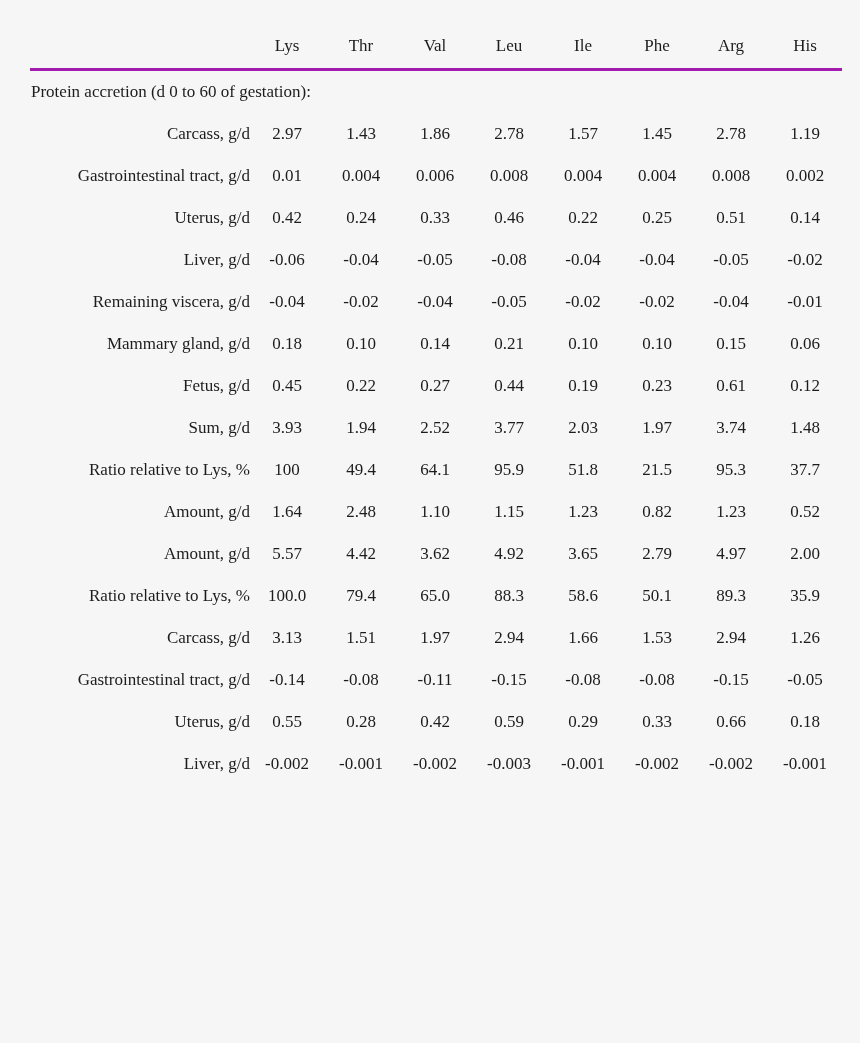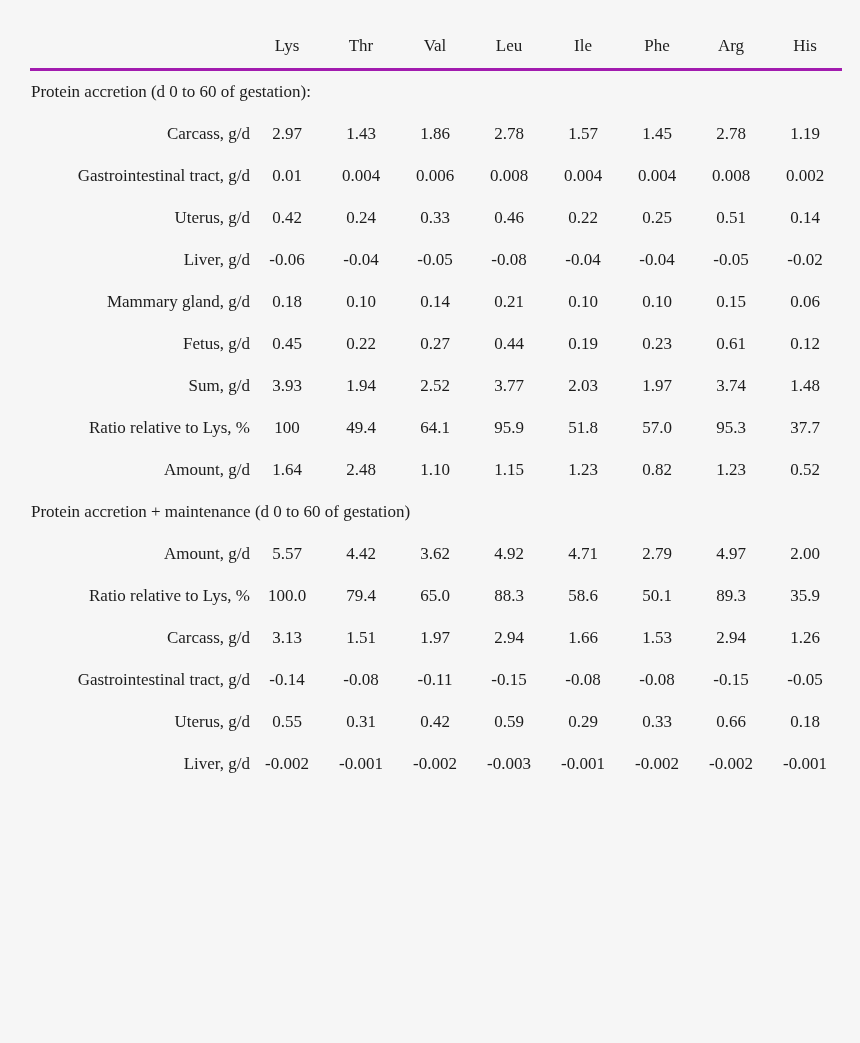--- a/index.html
+++ b/index.html
@@ -130,20 +130,31 @@
           <td class="cell-value">-0.06</td>
           <td class="cell-value">-0.04</td>
           <td class="cell-value">-0.05</td>
           <td class="cell-value">-0.08</td>
           <td class="cell-value">-0.04</td>
           <td class="cell-value">-0.04</td>
           <td class="cell-value">-0.05</td>
           <td class="cell-value">-0.02</td>
         </tr>
         <tr class="data-row">
+          <td class="row-label"><span>Remaining viscera, g/d</span></td>
+          <td class="cell-value">-0.04</td>
+          <td class="cell-value">-0.02</td>
+          <td class="cell-value">-0.04</td>
+          <td class="cell-value">-0.05</td>
+          <td class="cell-value">-0.02</td>
+          <td class="cell-value">-0.02</td>
+          <td class="cell-value">-0.04</td>
+          <td class="cell-value">-0.01</td>
+        </tr>
+        <tr class="data-row">
           <td class="row-label"><span>Mammary gland, g/d</span></td>
           <td class="cell-value">0.18</td>
           <td class="cell-value">0.10</td>
           <td class="cell-value">0.14</td>
           <td class="cell-value">0.21</td>
           <td class="cell-value">0.10</td>
           <td class="cell-value">0.10</td>
           <td class="cell-value">0.15</td>
           <td class="cell-value">0.06</td>
         </tr>
@@ -169,45 +180,42 @@
           <td class="cell-value">3.74</td>
           <td class="cell-value">1.48</td>
         </tr>
         <tr class="data-row">
           <td class="row-label"><span>Ratio relative to Lys, %</span></td>
           <td class="cell-value">100</td>
           <td class="cell-value">49.4</td>
           <td class="cell-value">64.1</td>
           <td class="cell-value">95.9</td>
           <td class="cell-value">51.8</td>
-          <td class="cell-value">57.0</td>
+          <td class="cell-value">21.5</td>
           <td class="cell-value">95.3</td>
           <td class="cell-value">37.7</td>
         </tr>
         <tr class="data-row">
           <td class="row-label"><span>Amount, g/d</span></td>
           <td class="cell-value">1.64</td>
           <td class="cell-value">2.48</td>
           <td class="cell-value">1.10</td>
           <td class="cell-value">1.15</td>
           <td class="cell-value">1.23</td>
           <td class="cell-value">0.82</td>
           <td class="cell-value">1.23</td>
           <td class="cell-value">0.52</td>
         </tr>
-        <tr class="section-row">
-          <td colspan="9">Protein accretion + maintenance (d 0 to 60 of gestation)</td>
-        </tr>
         <tr class="data-row">
           <td class="row-label"><span>Amount, g/d</span></td>
           <td class="cell-value">5.57</td>
           <td class="cell-value">4.42</td>
           <td class="cell-value">3.62</td>
           <td class="cell-value">4.92</td>
-          <td class="cell-value">4.71</td>
+          <td class="cell-value">3.65</td>
           <td class="cell-value">2.79</td>
           <td class="cell-value">4.97</td>
           <td class="cell-value">2.00</td>
         </tr>
         <tr class="data-row">
           <td class="row-label"><span>Ratio relative to Lys, %</span></td>
           <td class="cell-value">100.0</td>
           <td class="cell-value">79.4</td>
           <td class="cell-value">65.0</td>
           <td class="cell-value">88.3</td>
@@ -234,21 +242,21 @@
           <td class="cell-value">-0.11</td>
           <td class="cell-value">-0.15</td>
           <td class="cell-value">-0.08</td>
           <td class="cell-value">-0.08</td>
           <td class="cell-value">-0.15</td>
           <td class="cell-value">-0.05</td>
         </tr>
         <tr class="data-row">
           <td class="row-label"><span>Uterus, g/d</span></td>
           <td class="cell-value">0.55</td>
-          <td class="cell-value">0.31</td>
+          <td class="cell-value">0.28</td>
           <td class="cell-value">0.42</td>
           <td class="cell-value">0.59</td>
           <td class="cell-value">0.29</td>
           <td class="cell-value">0.33</td>
           <td class="cell-value">0.66</td>
           <td class="cell-value">0.18</td>
         </tr>
         <tr class="data-row">
           <td class="row-label"><span>Liver, g/d</span></td>
           <td class="cell-value">-0.002</td>

